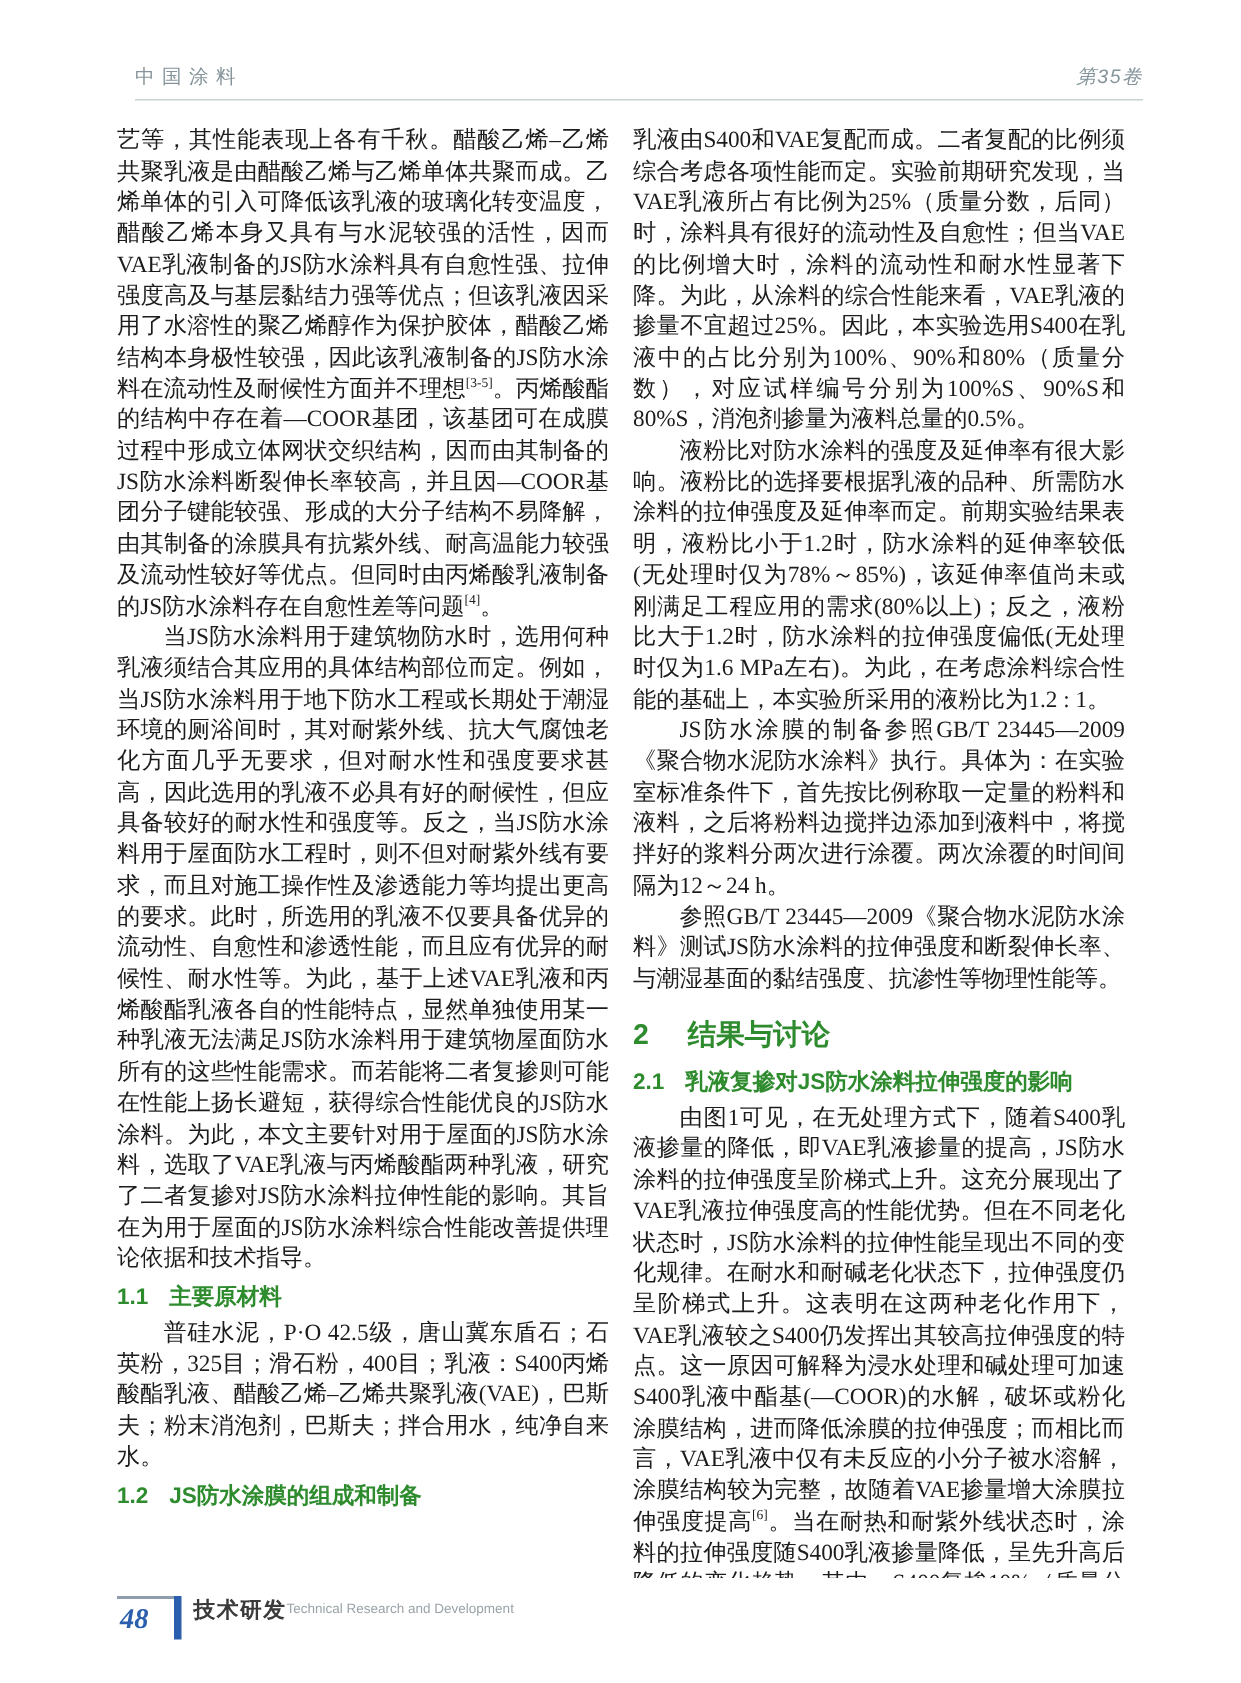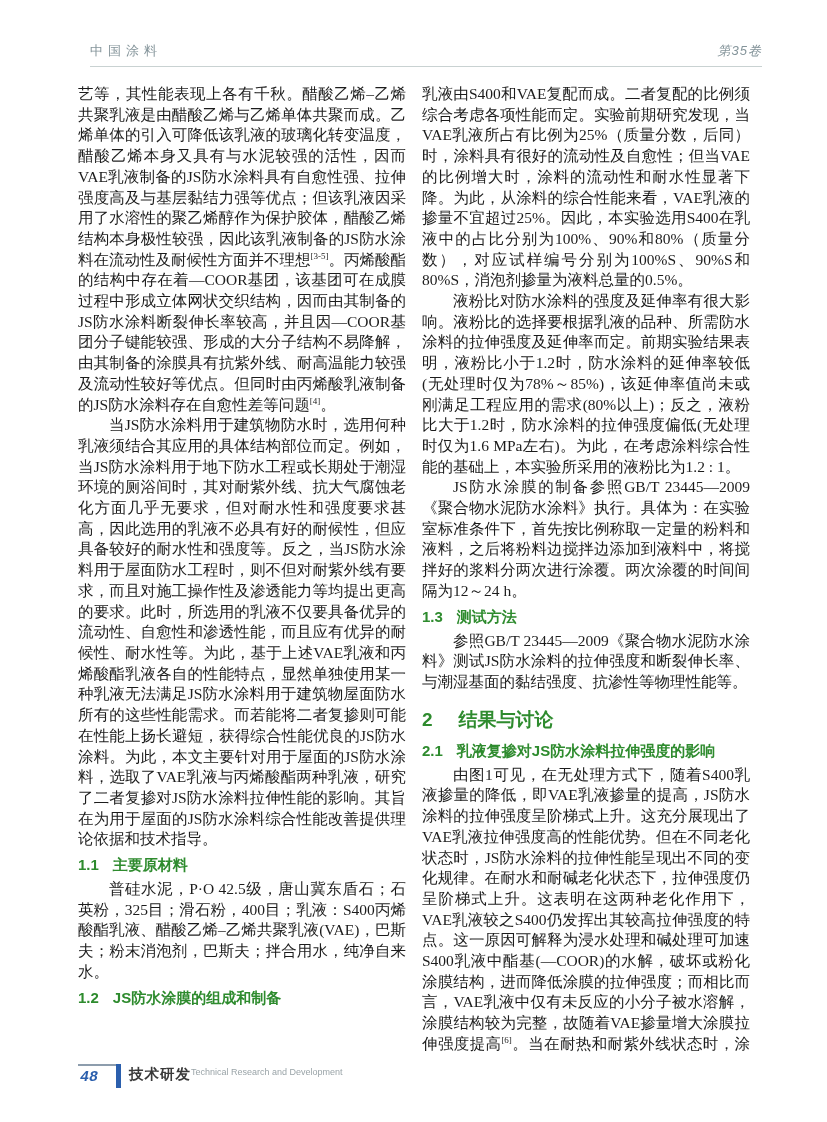--- a/index.html
+++ b/index.html
@@ -44,22 +44,22 @@
   }
   .h-l2 .h-num{margin-right:14px;}
   
   .footer{
     position:absolute;left:78px;top:1064px;
     display:flex;align-items:stretch;
     font-family:"Liberation Sans","DejaVu Sans",sans-serif;
   }
   .page-num{
     border-top:2px solid #8d9dad;
-    color:#2b5fad;font-family:Liberation Mono, monospace;
-    font-style:italic;font-weight:bold;font-size:15px;
+    color:#2b5fad;font-family:Liberation Serif, serif;
+    font-style:italic;font-weight:bold;font-size:19px;
     padding:3px 6px 2px 2px;min-width:30px;
   }
   .footer-bar{width:5px;background:#2b5fad;margin-right:8px;}
   .footer-text{display:flex;flex-direction:row;justify-content:flex-start;padding-top:2px;}
   .footer-section{font-size:14.5px;font-weight:bold;color:#3a3a3a;letter-spacing:1px;line-height:17px;}
   .footer-section-en{font-size:9px;color:#9aa4a8;line-height:12px;}
 </style>
 </head>
 <body>
 
@@ -85,23 +85,20 @@
         <span class="h-num">1.2</span><span>JS防水涂膜的组成和制备</span>
       </div>
 
     </div>
 
     <div class="col">
       <p class="no-indent">乳液由S400和VAE复配而成。二者复配的比例须综合考虑各项性能而定。实验前期研究发现，当VAE乳液所占有比例为25%（质量分数，后同）时，涂料具有很好的流动性及自愈性；但当VAE的比例增大时，涂料的流动性和耐水性显著下降。为此，从涂料的综合性能来看，VAE乳液的掺量不宜超过25%。因此，本实验选用S400在乳液中的占比分别为100%、90%和80%（质量分数），对应试样编号分别为100%S、90%S和80%S，消泡剂掺量为液料总量的0.5%。</p>
       <p>液粉比对防水涂料的强度及延伸率有很大影响。液粉比的选择要根据乳液的品种、所需防水涂料的拉伸强度及延伸率而定。前期实验结果表明，液粉比小于1.2时，防水涂料的延伸率较低(无处理时仅为78%～85%)，该延伸率值尚未或刚满足工程应用的需求(80%以上)；反之，液粉比大于1.2时，防水涂料的拉伸强度偏低(无处理时仅为1.6 MPa左右)。为此，在考虑涂料综合性能的基础上，本实验所采用的液粉比为1.2 : 1。</p>
       <p>JS防水涂膜的制备参照GB/T 23445—2009《聚合物水泥防水涂料》执行。具体为：在实验室标准条件下，首先按比例称取一定量的粉料和液料，之后将粉料边搅拌边添加到液料中，将搅拌好的浆料分两次进行涂覆。两次涂覆的时间间隔为12～24 h。</p>
 
-      <div class="h-l2">
-        <span class="h-num">1.3</span><span>测试方法</span>
-      </div>
       <p>参照GB/T 23445—2009《聚合物水泥防水涂料》测试JS防水涂料的拉伸强度和断裂伸长率、与潮湿基面的黏结强度、抗渗性等物理性能等。</p>
 
       <div class="h-l1">
         <span class="h-num">2</span><span>结果与讨论</span>
       </div>
       <div class="h-l2">
         <span class="h-num">2.1</span><span>乳液复掺对JS防水涂料拉伸强度的影响</span>
       </div>
       <p><span>由图1可见，在无处理方式下，随着S400乳液掺量的降低，即VAE乳液掺量的提高，JS防水涂料的拉伸强度呈阶梯式上升。这充分展现出了VAE乳液拉伸强度高的性能优势。但在不同老化状态时，JS防水涂料的拉伸性能呈现出不同的变化规律。在耐水和耐碱老化状态下，拉伸强度仍呈阶梯式上升。这表明在这两种老化作用下，VAE乳液较之S400仍发挥出其较高拉伸强度的特点。这一原因可解释为浸水处理和碱处理可加速S400乳液中酯基(—COOR)的水解，破坏或粉化涂膜结构，进而降低涂膜的拉伸强度；而相比而言，VAE乳液中仅有未反应的小分子被水溶解，涂膜结构较为完整，故随着VAE掺量增大涂膜拉伸强度提高</span><sup class="ref">[6]</sup><span>。当在耐热和耐紫外线状态时，涂料的拉伸强度随S400乳液掺量降低，呈先升高后降低的变化趋势。其中，S400复掺10%（质量分数，后同）VAE的涂膜表现出了较高的拉伸强度。一般来讲，由于S400乳液的分子中</span></p>
     </div>

